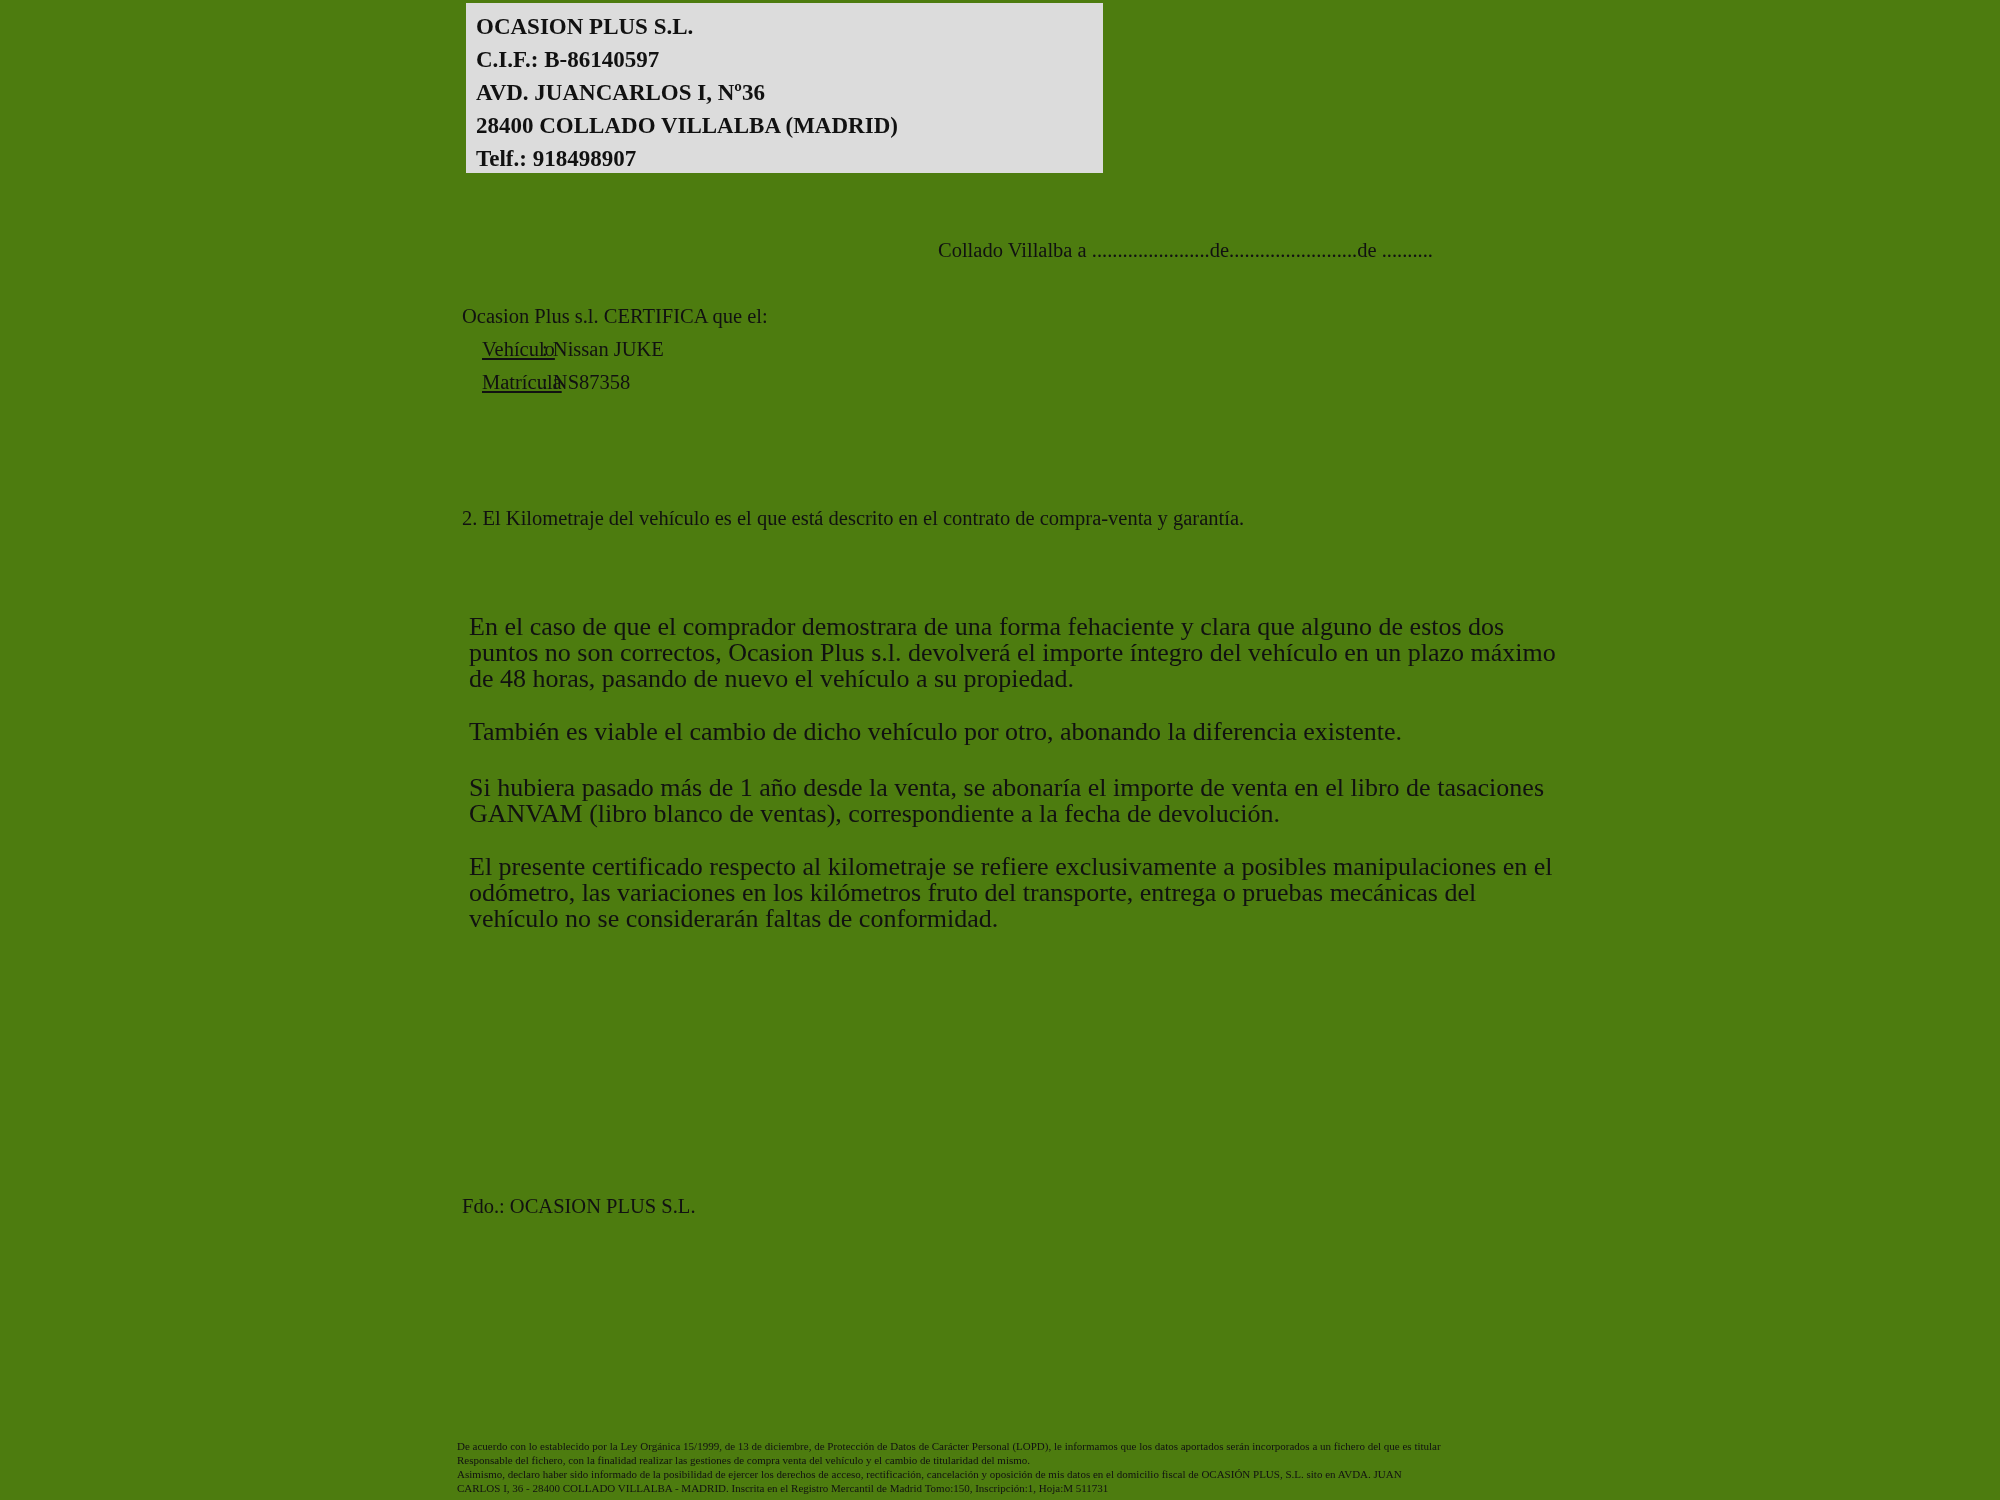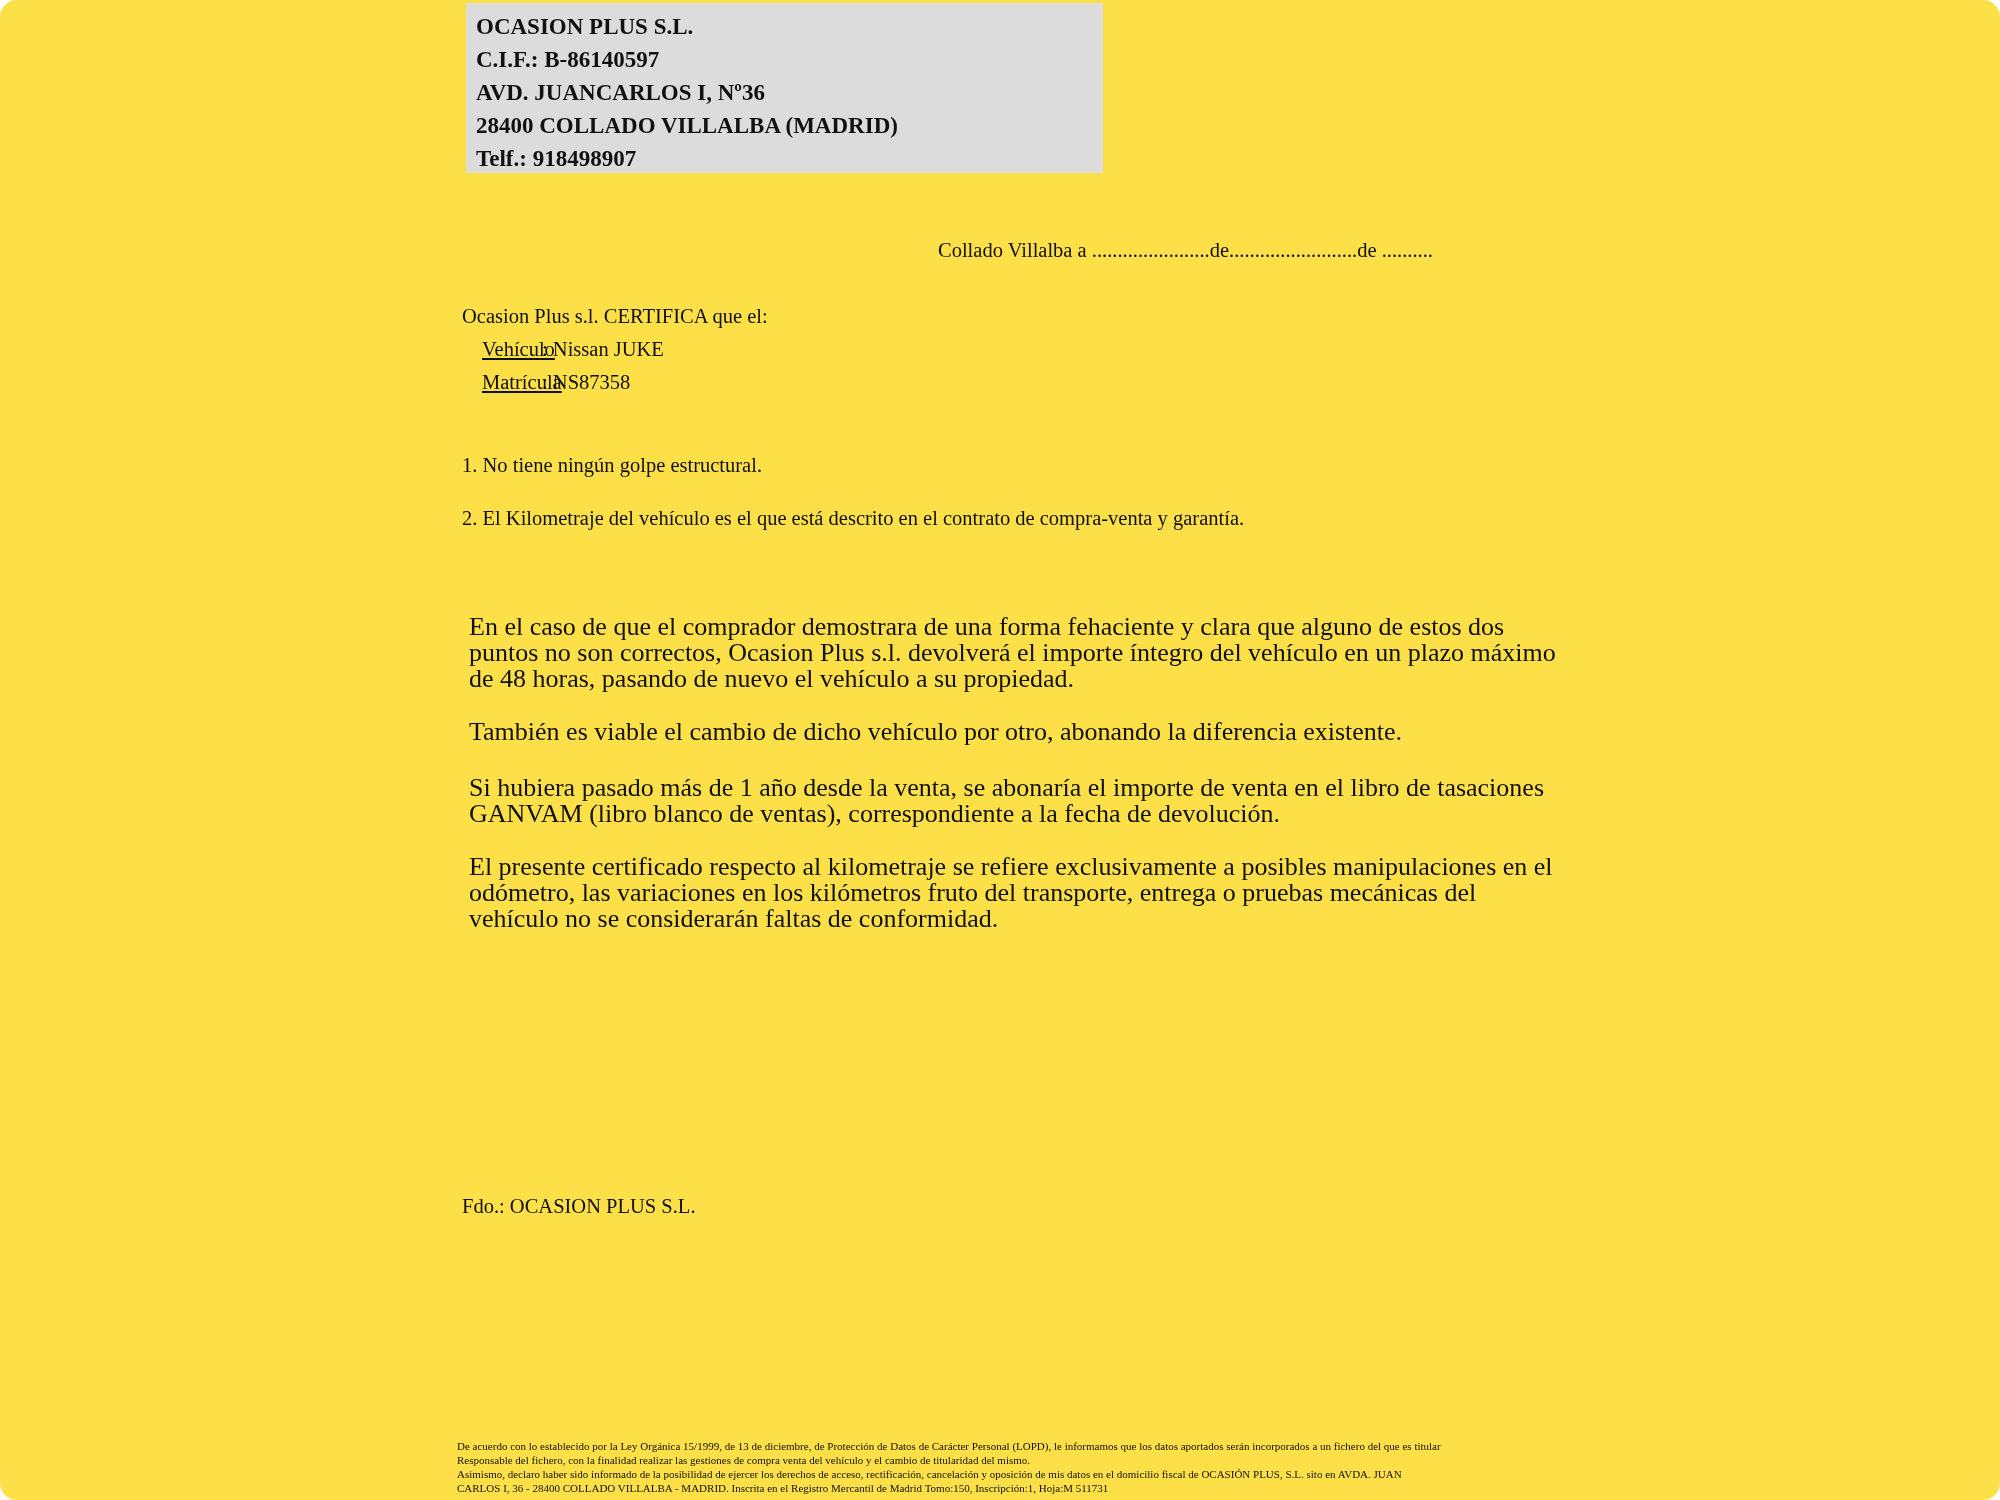--- a/index.html
+++ b/index.html
@@ -11,22 +11,21 @@
     width: 2000px;
     height: 1500px;
     position: relative;
     font-family: "Liberation Serif", serif;
     color: #111111;
     overflow: hidden;
   }
   .page {
     position: absolute;
     inset: 0;
-    background: #fde047;
-    border-radius: 17px;
+    background: #4d7c0f;
   }
   .header-box {
     position: absolute;
     left: 466px;
     top: 3px;
     width: 637px;
     height: 170px;
     background: #dcdcdc;
     box-sizing: border-box;
     padding: 7px 8px 0 10px;
@@ -112,21 +111,20 @@
   </div>
 
   <div class="date-line">Collado Villalba a .......................de.........................de ..........</div>
 
   <div class="cert-block">
     <div>Ocasion Plus s.l. CERTIFICA que el:</div>
     <div><span class="label-cell"><span class="uline">Vehículo</span></span><span>: Nissan JUKE</span></div>
     <div><span class="label-cell"><span class="uline">Matrícula</span></span><span>: NS87358</span></div>
   </div>
 
-  <div class="statement statement-1">1. No tiene ningún golpe estructural.</div>
   <div class="statement statement-2">2. El Kilometraje del vehículo es el que está descrito en el contrato de compra-venta y garantía.</div>
 
   <div class="para para-1">En el caso de que el comprador demostrara de una forma fehaciente y clara que alguno de estos dos puntos no son correctos, Ocasion Plus s.l. devolverá el importe íntegro del vehículo en un plazo máximo de 48 horas, pasando de nuevo el vehículo a su propiedad.</div>
   <div class="para para-2">También es viable el cambio de dicho vehículo por otro, abonando la diferencia existente.</div>
   <div class="para para-3">Si hubiera pasado más de 1 año desde la venta, se abonaría el importe de venta en el libro de tasaciones GANVAM (libro blanco de ventas), correspondiente a la fecha de devolución.</div>
   <div class="para para-4">El presente certificado respecto al kilometraje se refiere exclusivamente a posibles manipulaciones en el odómetro, las variaciones en los kilómetros fruto del transporte, entrega o pruebas mecánicas del vehículo no se considerarán faltas de conformidad.</div>
 
   <div class="signature-line">Fdo.: OCASION PLUS S.L.</div>
 
   <div class="legal-footer">

